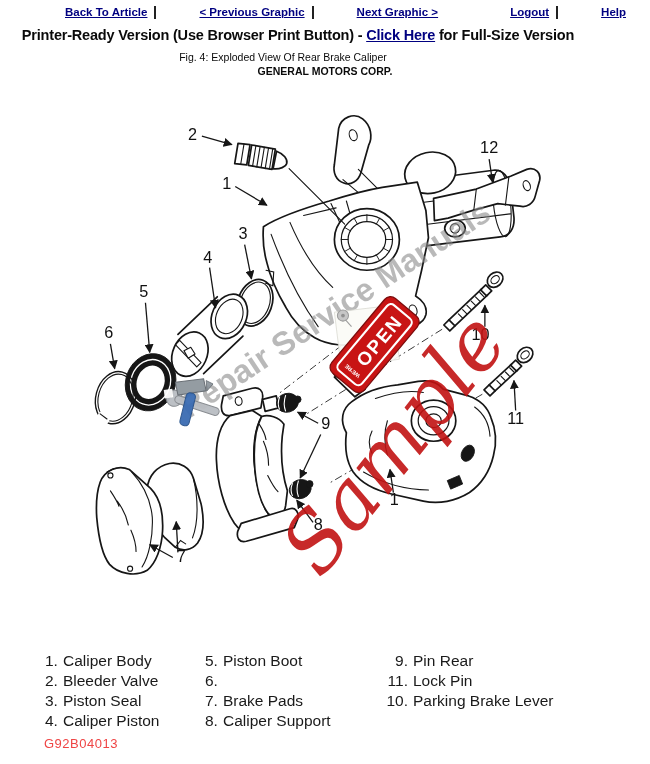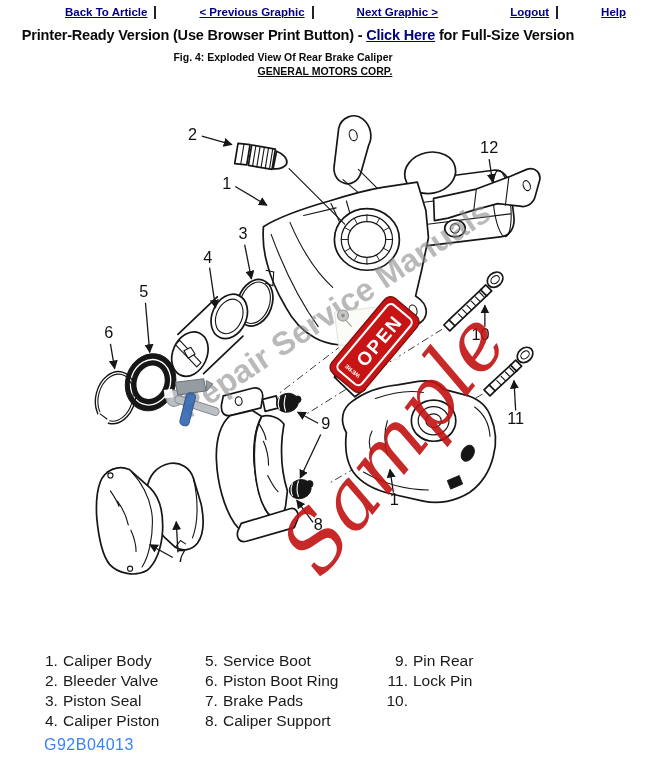--- a/index.html
+++ b/index.html
@@ -15,40 +15,40 @@
   }
   .nav a{color:#000080;text-decoration:underline;cursor:pointer;padding-left:36px;}
   .nav .sep{border-left:2px solid #222;height:13px;margin:0 7px;}
   .nav .spacer{flex:1;}
   .printer-line{
     position:absolute;top:27px;left:0;width:596px;text-align:center;
     font-size:14.5px;font-weight:bold;color:#0a0a0a;white-space:pre;letter-spacing:-0.2px;
   }
   .printer-line a{color:#000080;text-decoration:underline;cursor:pointer;}
   .figcap{position:absolute;top:51px;left:0;width:566px;text-align:center;
+    font-size:10.5px;font-weight:normal;color:#0a0a0a;}
+  .company{position:absolute;top:65px;left:0;width:650px;text-align:center;
     font-size:10.5px;font-weight:bold;color:#0a0a0a;}
-  .company{position:absolute;top:65px;left:0;width:650px;text-align:center;
-    font-size:10.5px;font-weight:bold;color:#0a0a0a;text-decoration:underline;}
   
   #diagram{position:absolute;top:95px;left:0;}
   #diagram .wh{fill:#ffffff;stroke:#161616;stroke-width:2;stroke-linejoin:round;}
   #diagram .ln{fill:none;stroke:#161616;stroke-width:2;stroke-linejoin:round;stroke-linecap:round;}
   #diagram .dt{fill:none;stroke:#161616;stroke-width:1.3;stroke-linecap:round;}
   #diagram .blk{fill:#161616;stroke:#161616;stroke-width:1;}
   #diagram .dsh{fill:none;stroke:#161616;stroke-width:1;stroke-dasharray:9 4 2 4;}
   #diagram .ldr{fill:none;stroke:#161616;stroke-width:1.5;marker-end:url(#arw);}
   #diagram text.co{font-family:"Liberation Sans",sans-serif;font-size:19px;fill:#111;}
   
   .legend{position:absolute;top:652px;left:0;width:650px;font-size:15.5px;color:#1a1a1a;}
   .lg-col{position:absolute;top:0;}
   .lg-col1{left:45px;} .lg-col2{left:205px;} .lg-col3{left:383px;}
   .lg-row{height:20px;display:flex;align-items:baseline;white-space:nowrap;}
   .lg-num{margin-right:5px;}
   .lg-col3 .lg-num{display:inline-block;width:25px;text-align:right;}
-  .figid{position:absolute;top:736px;left:44px;font-size:16px;color:#3b82f6;letter-spacing:.5px;}
+  .figid{position:absolute;top:736px;left:44px;font-size:13px;color:#ef4444;letter-spacing:.5px;}
 </style>
 </head>
 <body>
 
 <div class="nav">
   <a>Back To Article</a>
   <span class="sep"></span>
   <a>&lt; Previous Graphic</a>
   <span class="sep"></span>
   <a>Next Graphic &gt;</a>
@@ -274,25 +274,24 @@
         <span>Piston Seal</span>
       </div>
     <div class="lg-row">
         <span class="lg-num">4.</span>
         <span>Caliper Piston</span>
       </div>
   </div>
   <div class="lg-col lg-col2">
     <div class="lg-row">
         <span class="lg-num">5.</span>
-        <span>Service Boot</span>
+        <span>Piston Boot</span>
       </div>
     <div class="lg-row">
         <span class="lg-num">6.</span>
-        <span>Piston Boot Ring</span>
       </div>
     <div class="lg-row">
         <span class="lg-num">7.</span>
         <span>Brake Pads</span>
       </div>
     <div class="lg-row">
         <span class="lg-num">8.</span>
         <span>Caliper Support</span>
       </div>
   </div>
@@ -300,17 +299,18 @@
     <div class="lg-row">
         <span class="lg-num">9.</span>
         <span>Pin Rear</span>
       </div>
     <div class="lg-row">
         <span class="lg-num">11.</span>
         <span>Lock Pin</span>
       </div>
     <div class="lg-row">
         <span class="lg-num">10.</span>
+        <span>Parking Brake Lever</span>
       </div>
   </div>
 </div>
 
 <div class="figid">G92B04013</div>
 
 </body></html>

